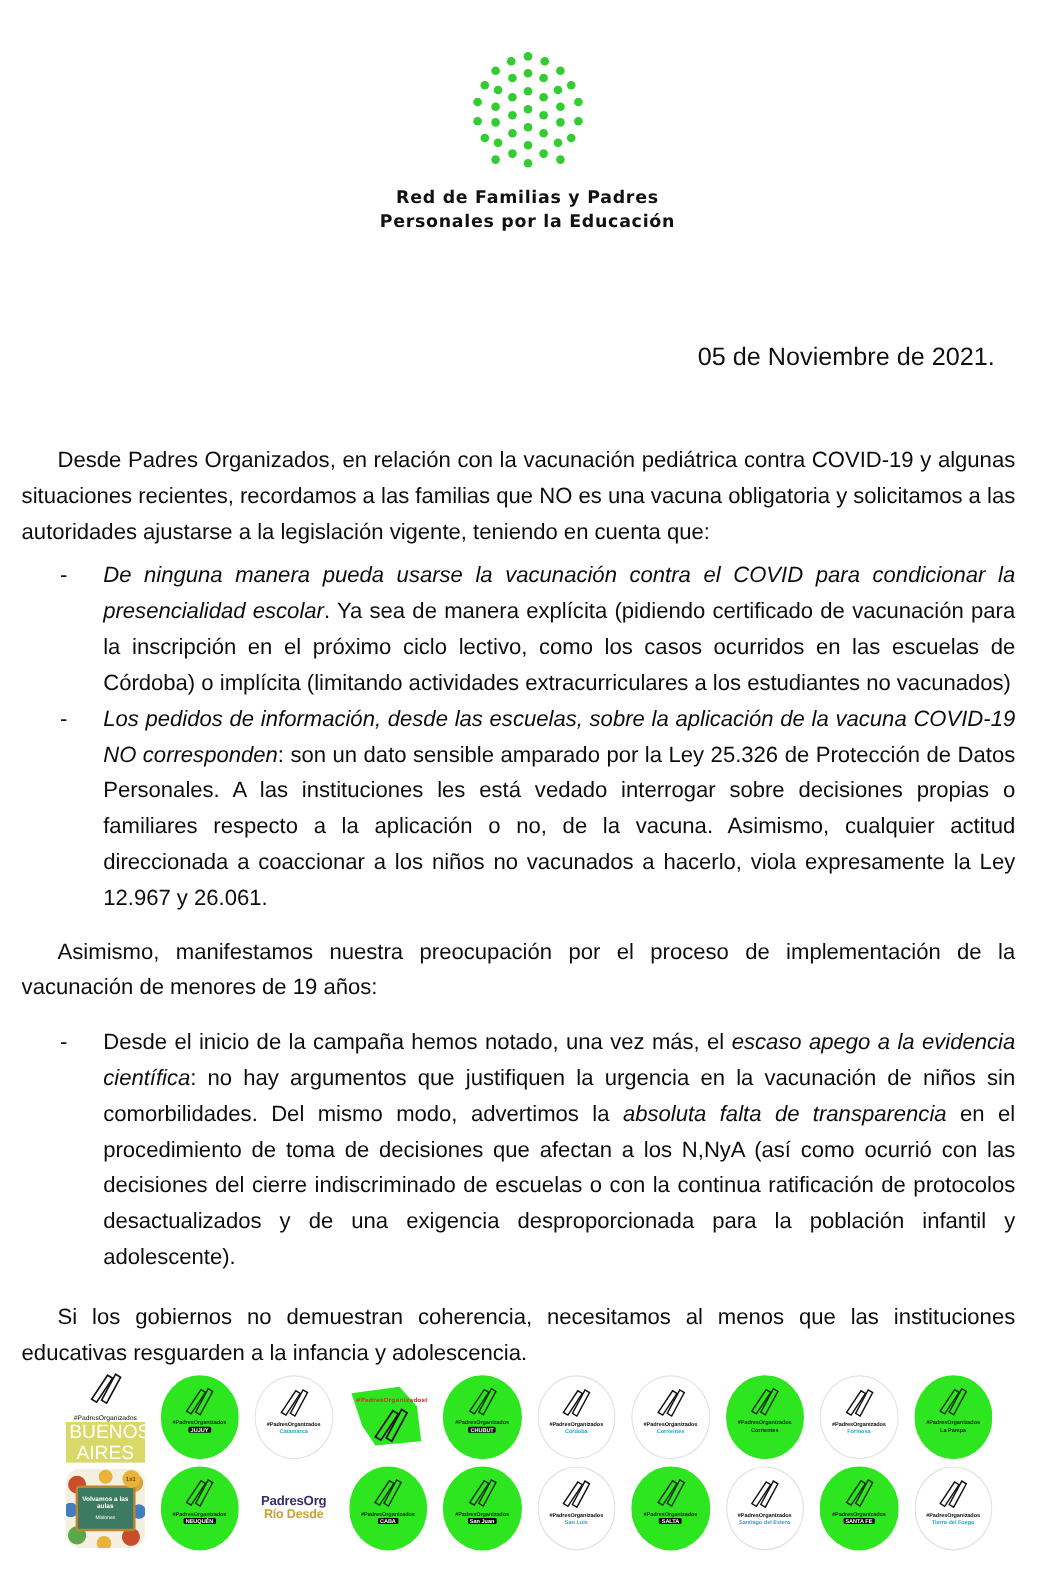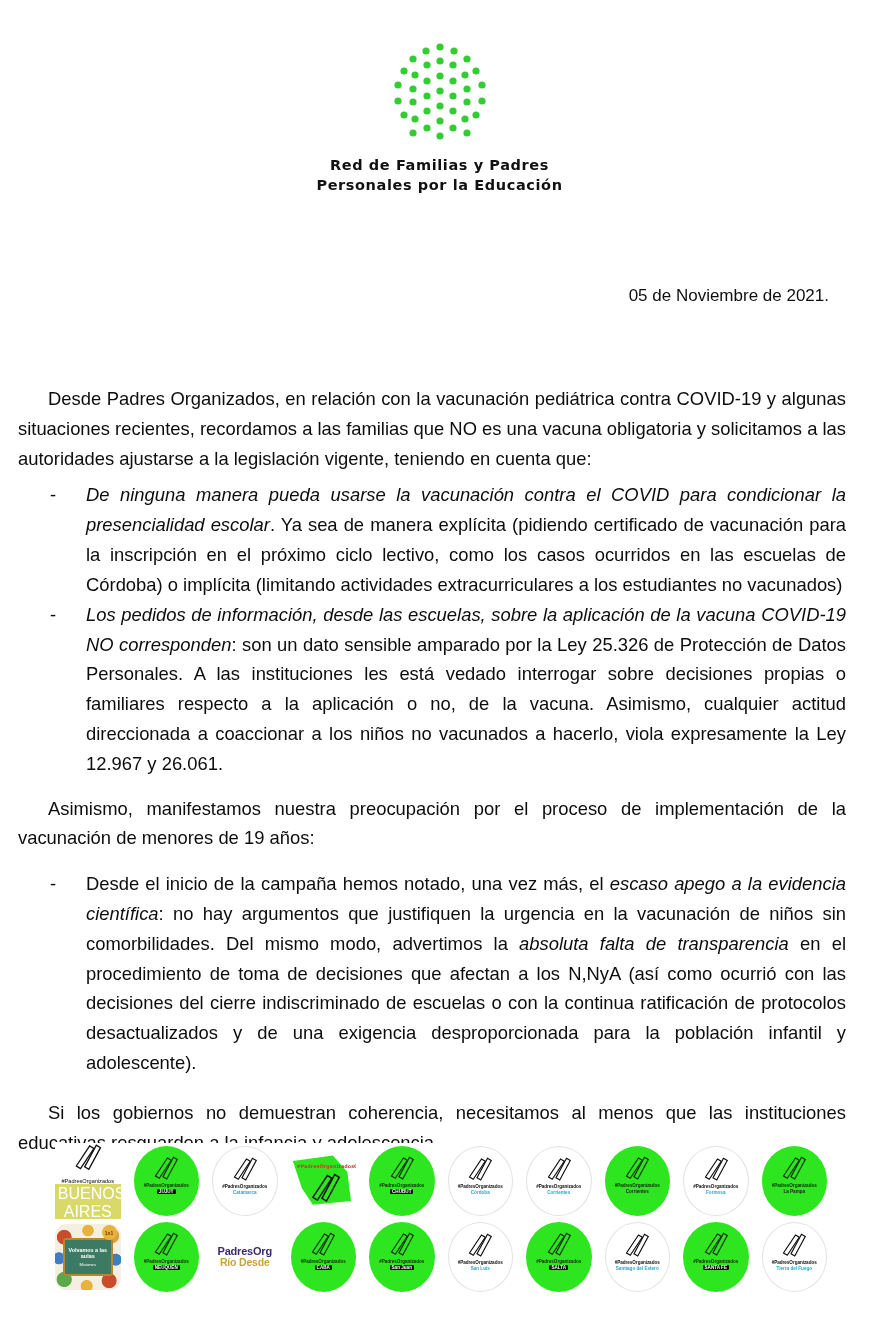--- a/index.html
+++ b/index.html
@@ -44,29 +44,29 @@
     line-height: 1.35;
     color: #111;
   }
   .logo-text div { white-space: nowrap; }
 
   
   .date-line {
     position: absolute;
     top: 286px;
     right: 50px;
-    font-size: 17px;
+    font-size: 21px;
     font-family: "Liberation Sans", sans-serif;
     color: #101010;
   }
 
   
   .content {
     position: absolute;
-    top: 384px;
+    top: 368px;
     left: 18px;
     width: 828px;
   }
   .para {
     text-align: justify;
     text-justify: inter-word;
     font-size: 18.4px;
     line-height: 1.62;
     margin: 0 0 7px 0;
     color: #0d0d0d;

